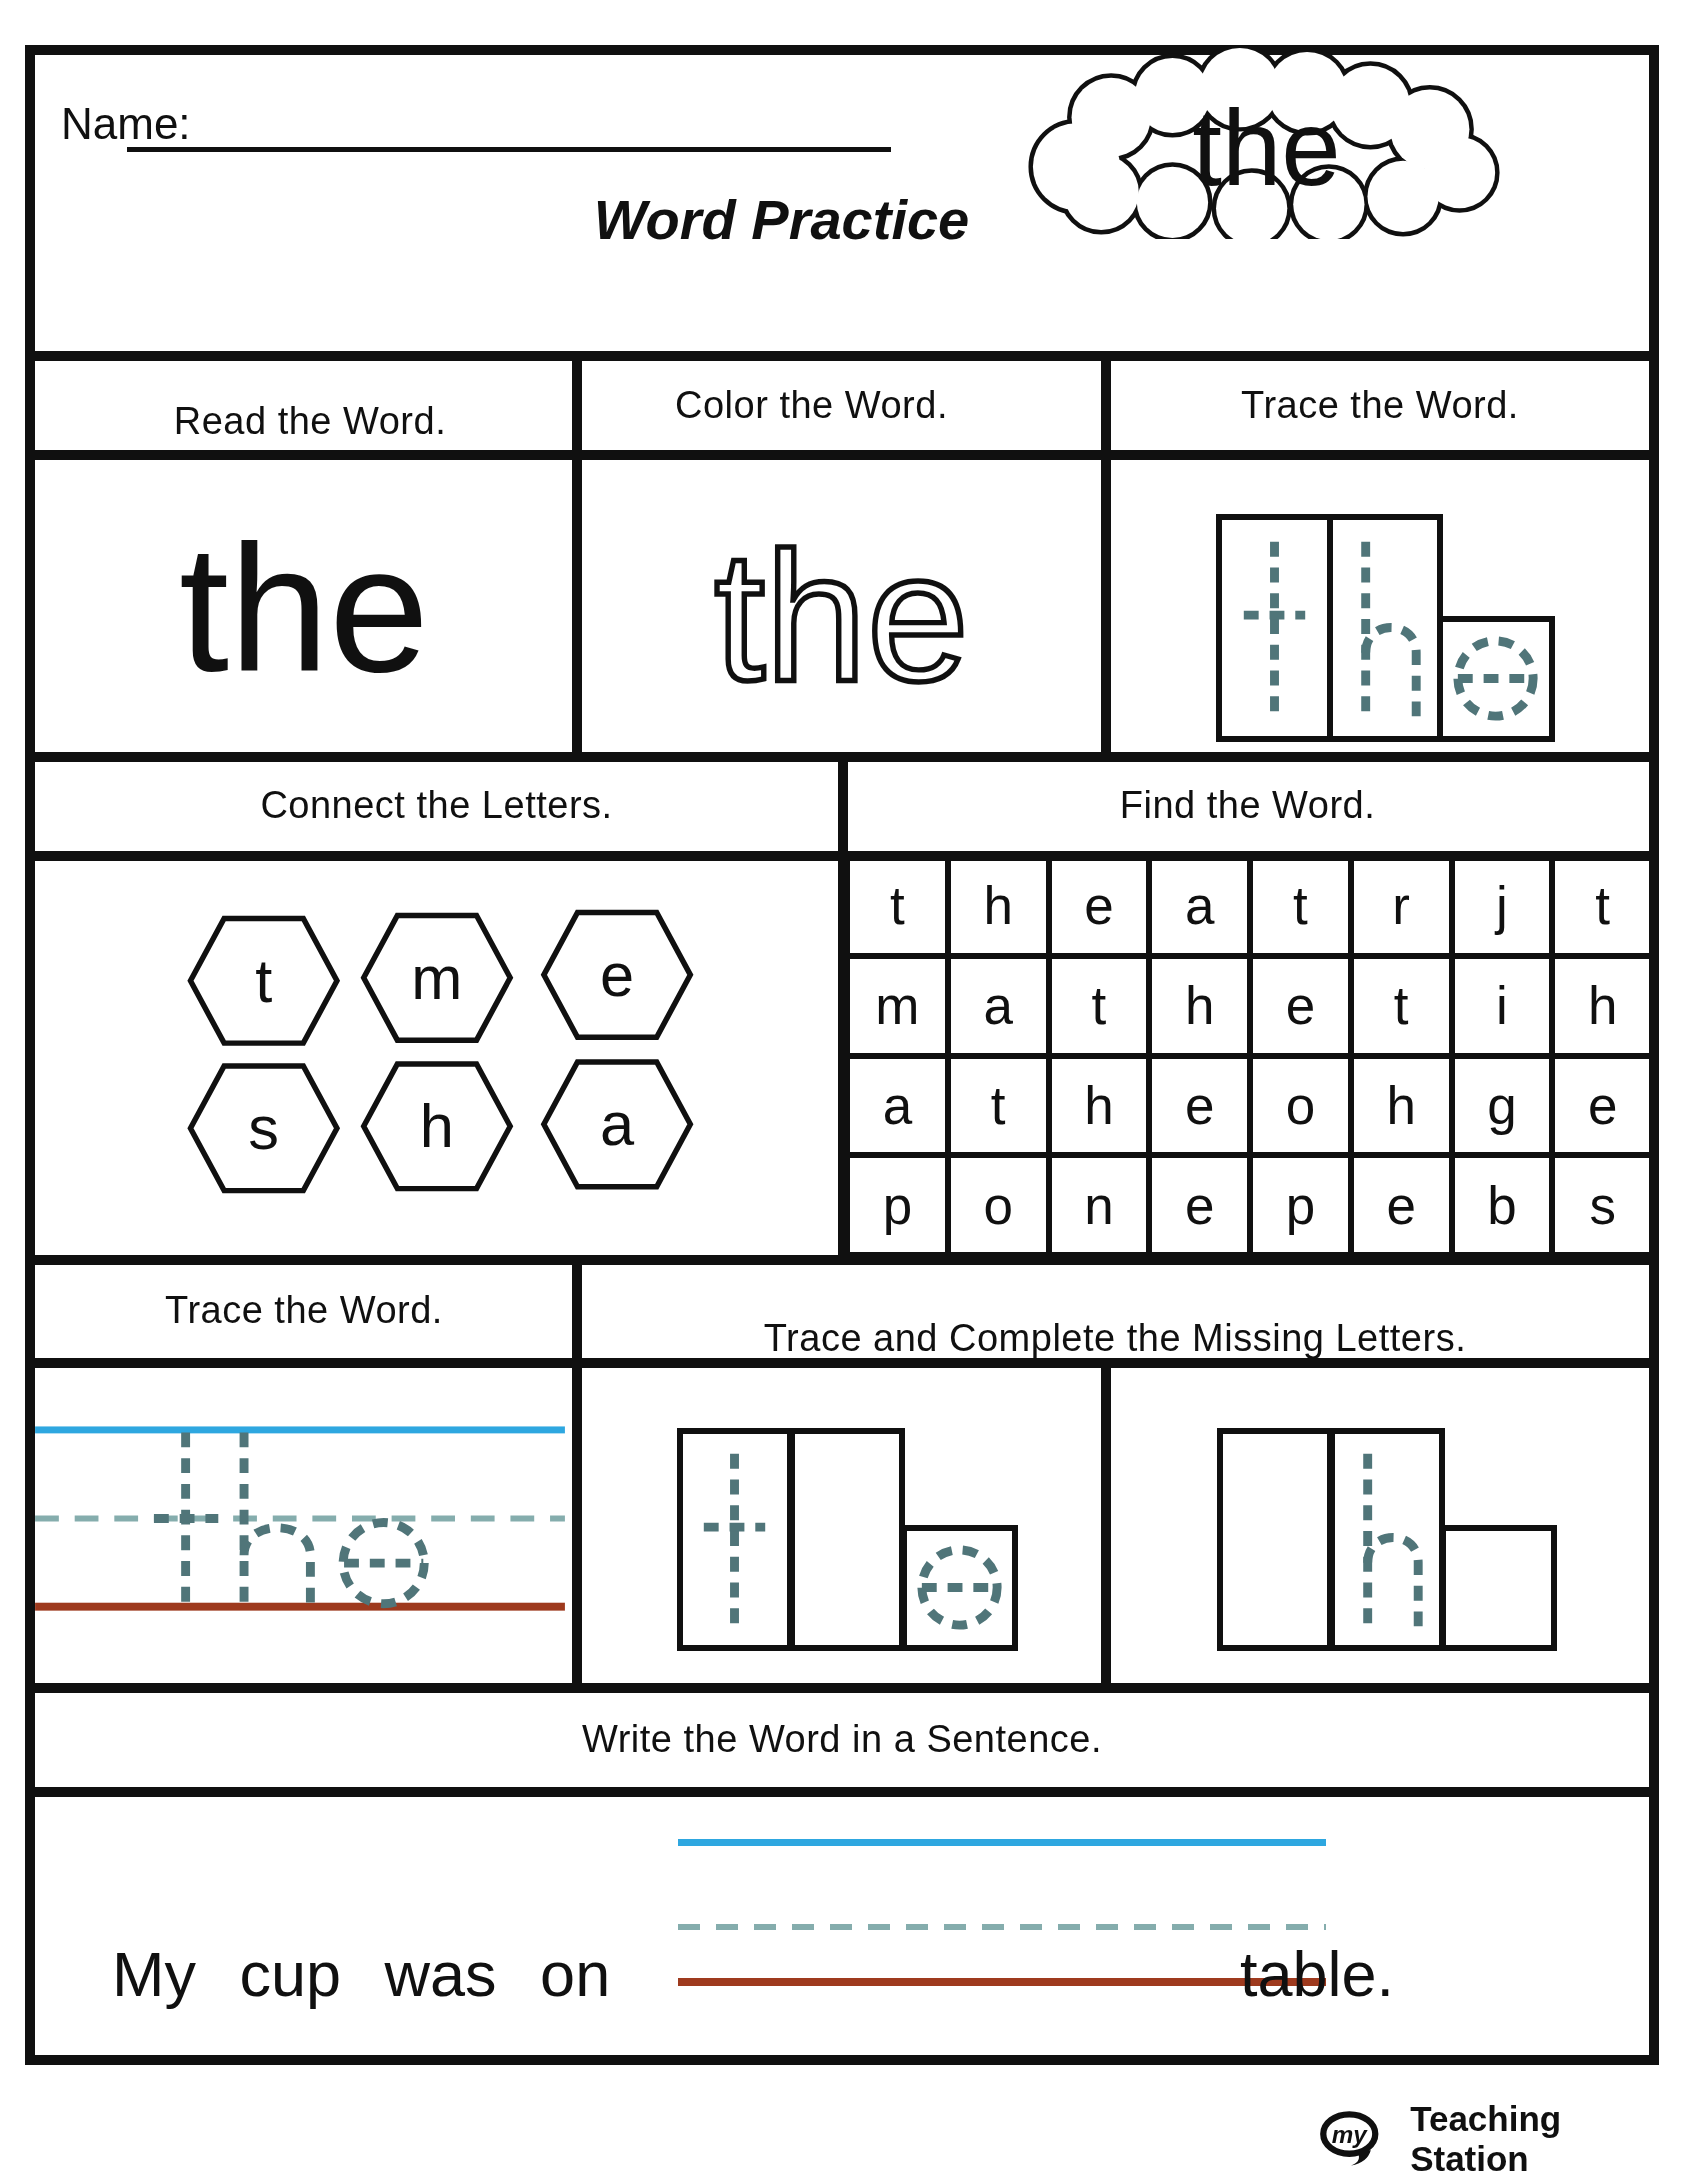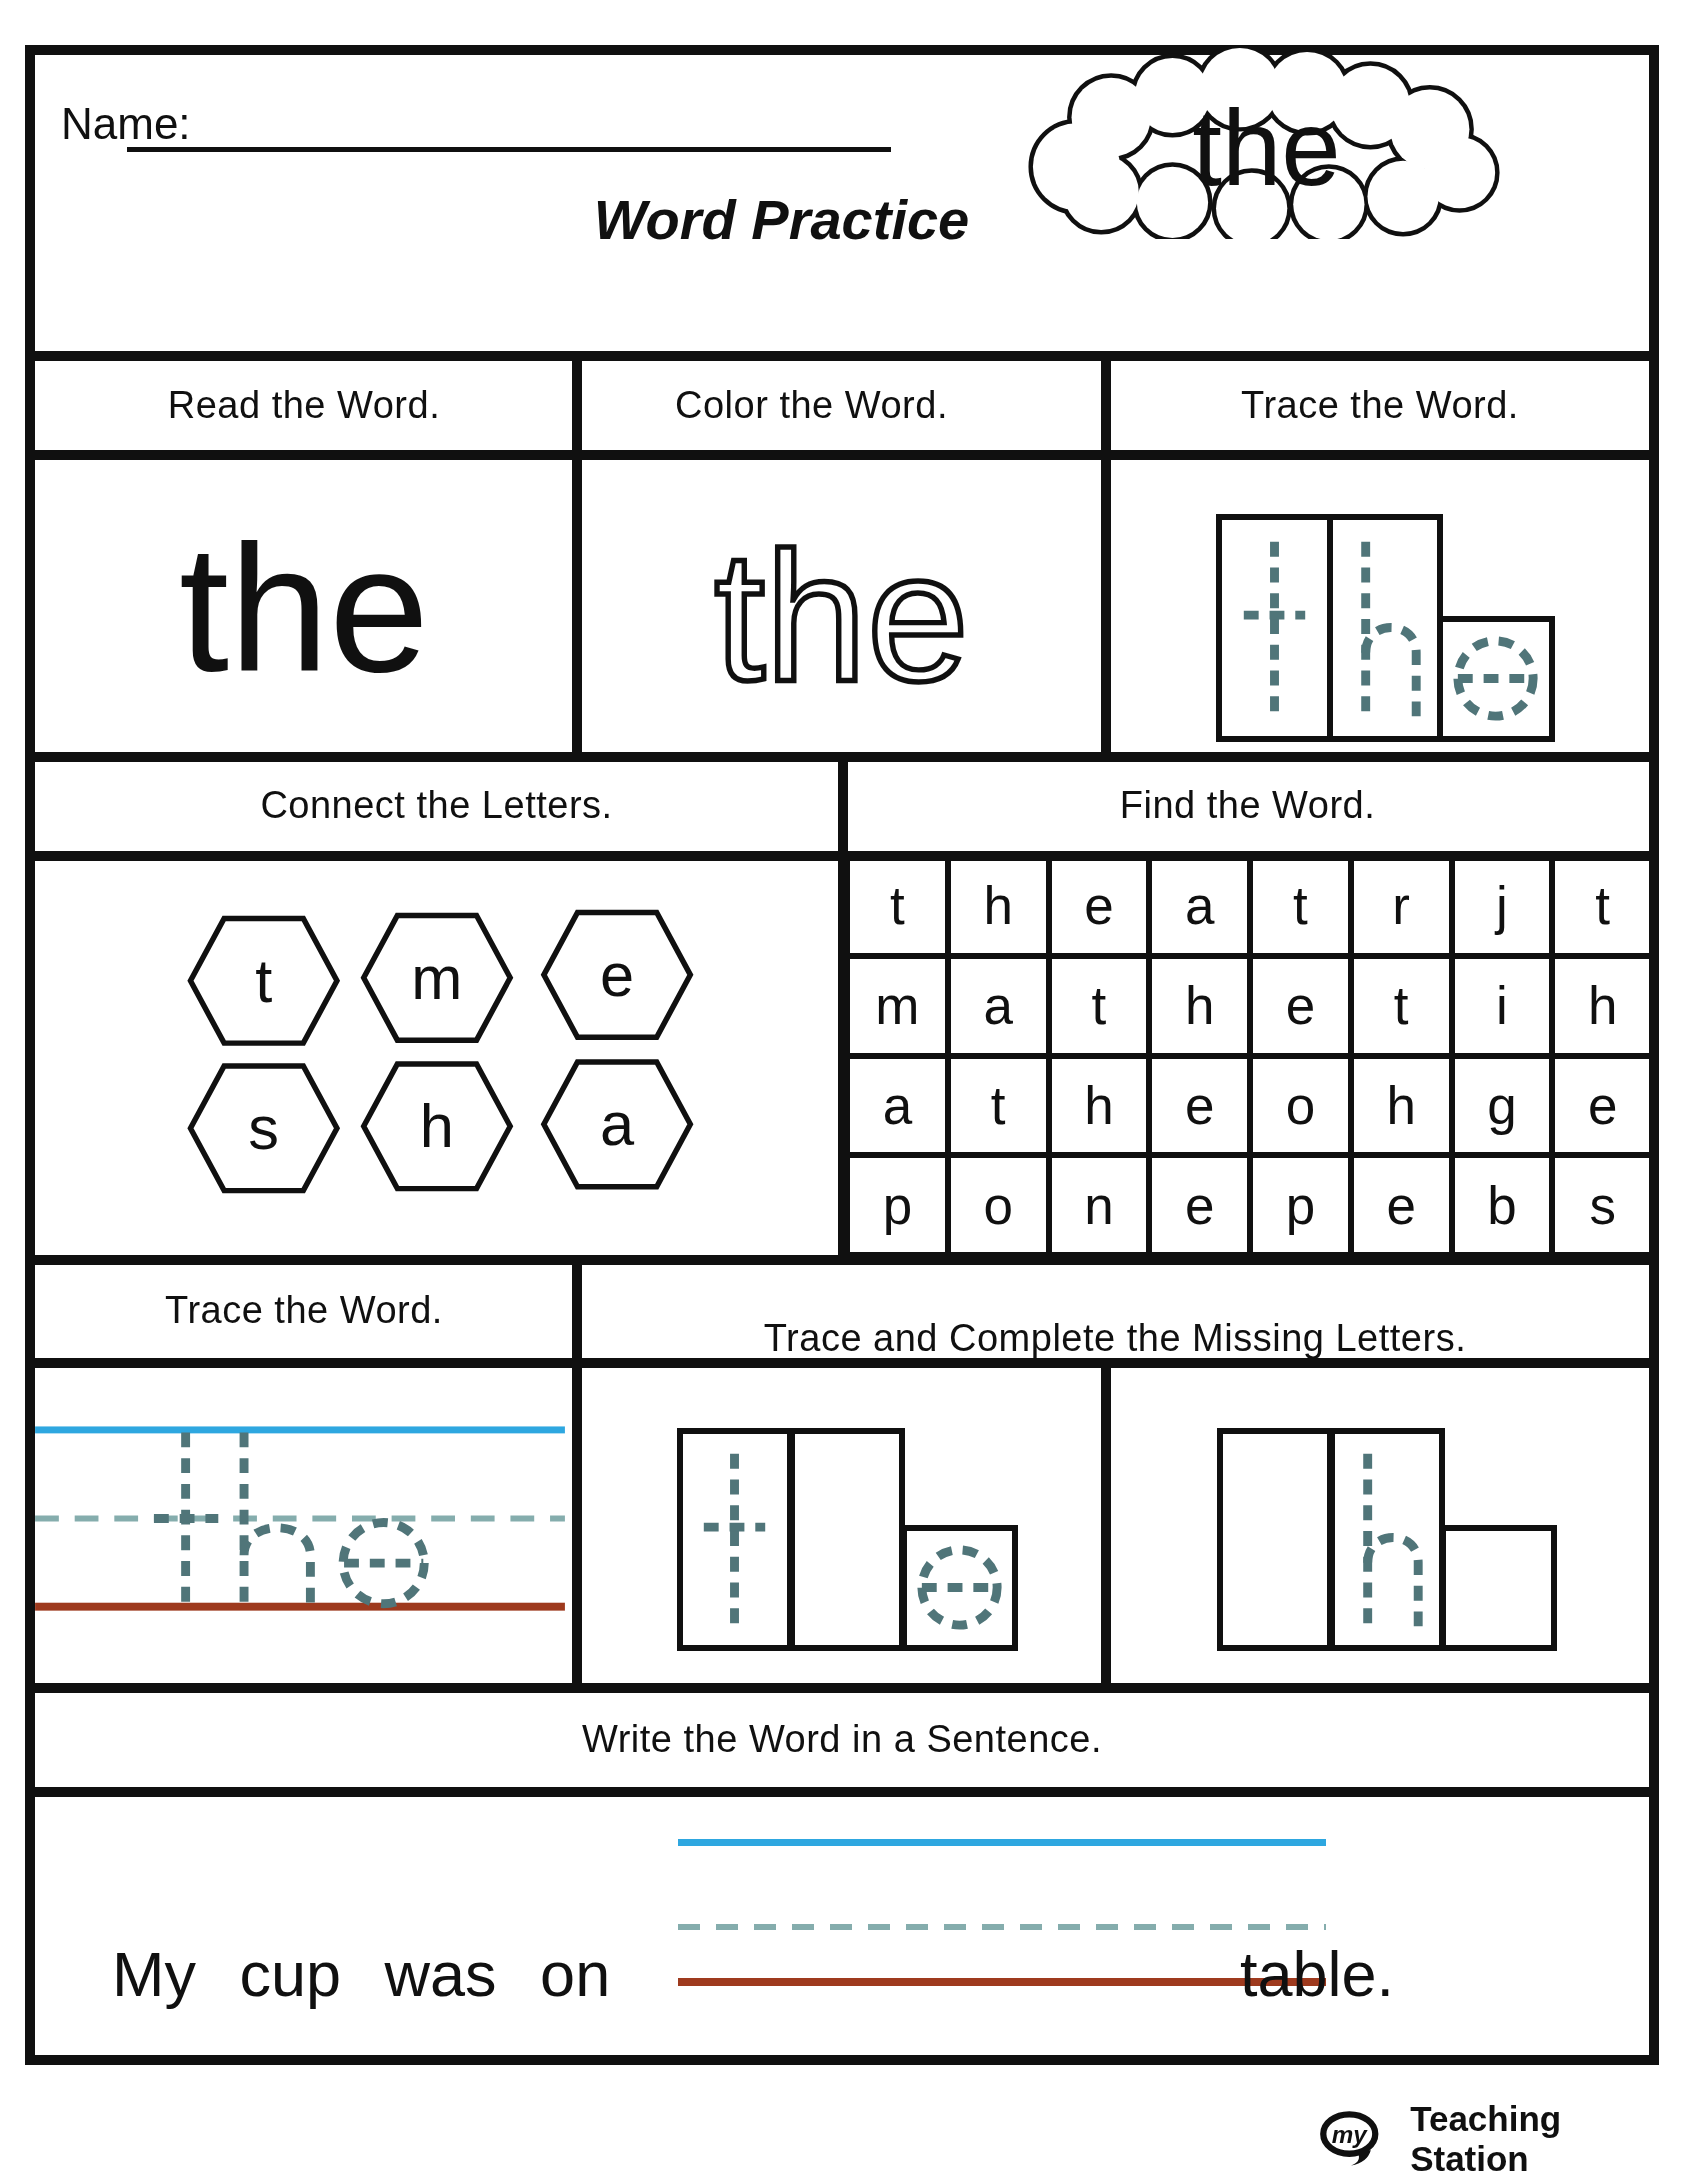--- a/index.html
+++ b/index.html
@@ -75,21 +75,21 @@
   <div class="hline" style="left:25px;top:1255px;width:1634px;height:10px;"></div>
   <div class="hline" style="left:25px;top:1358px;width:1634px;height:10px;"></div>
   <div class="hline" style="left:25px;top:1683px;width:1634px;height:10px;"></div>
   <div class="hline" style="left:25px;top:1787px;width:1634px;height:10px;"></div>
   <div class="vline" style="left:572px;top:351px;width:10px;height:411px;"></div>
   <div class="vline" style="left:1101px;top:351px;width:10px;height:411px;"></div>
   <div class="vline" style="left:838px;top:752px;width:10px;height:513px;"></div>
   <div class="vline" style="left:572px;top:1255px;width:10px;height:438px;"></div>
   <div class="vline" style="left:1101px;top:1358px;width:10px;height:335px;"></div>
 
-  <div class="hdr" style="left:35px;top:363px;width:538px;height:85px;">Read the Word.</div>
+  <div class="hdr" style="left:35px;top:379px;width:538px;height:85px;padding-left:6px;">Read the Word.</div>
   <div class="hdr" style="left:582px;top:363px;width:459px;height:85px;">Color the Word.</div>
   <div class="hdr" style="left:1111px;top:363px;width:538px;height:85px;">Trace the Word.</div>
 
   <div class="bigword" style="left:35px;top:467px;width:538px;height:282px;">the</div>
 
   <svg class="abs" style="left:592px;top:467px;" width="499" height="282" viewBox="0 0 504 285">
     <text x="252" y="215" text-anchor="middle" font-size="185" font-family="Liberation Sans, sans-serif" fill="#ffffff" stroke="#101010" stroke-width="5.5">the</text>
   </svg>
 
   <div class="tracebox" style="left:1216px;top:514px;width:117px;height:228px;">

